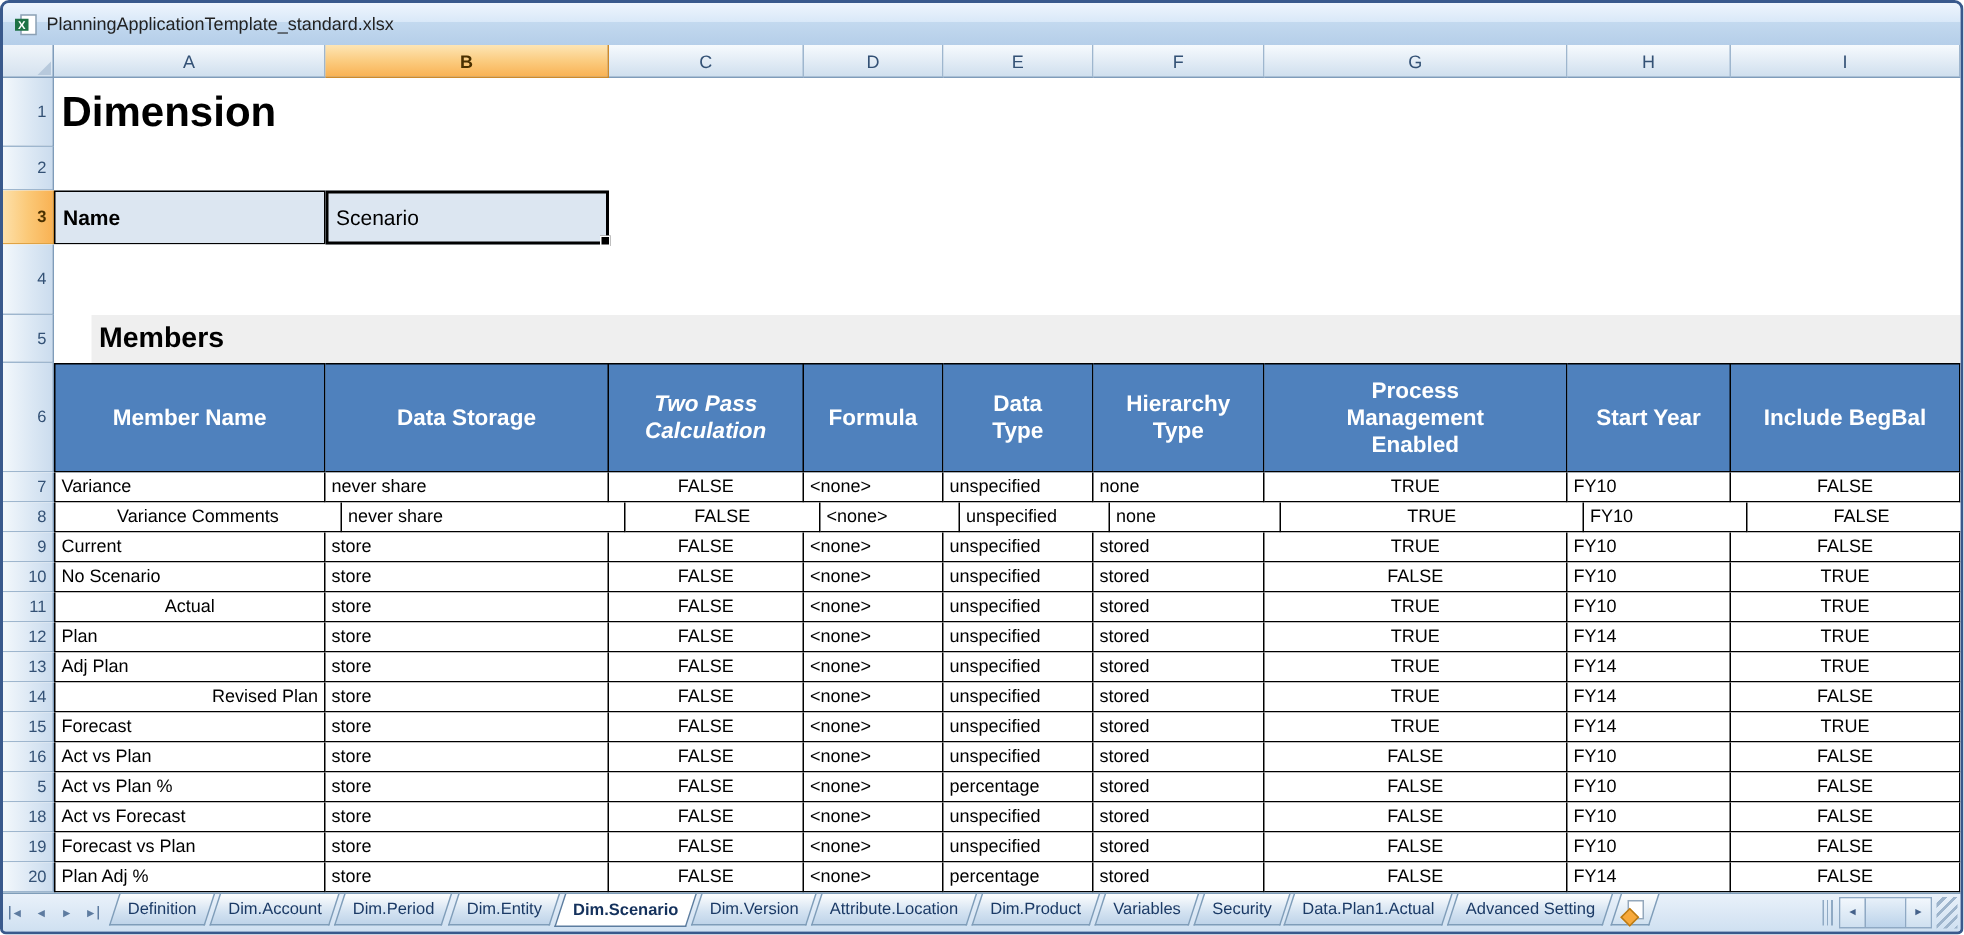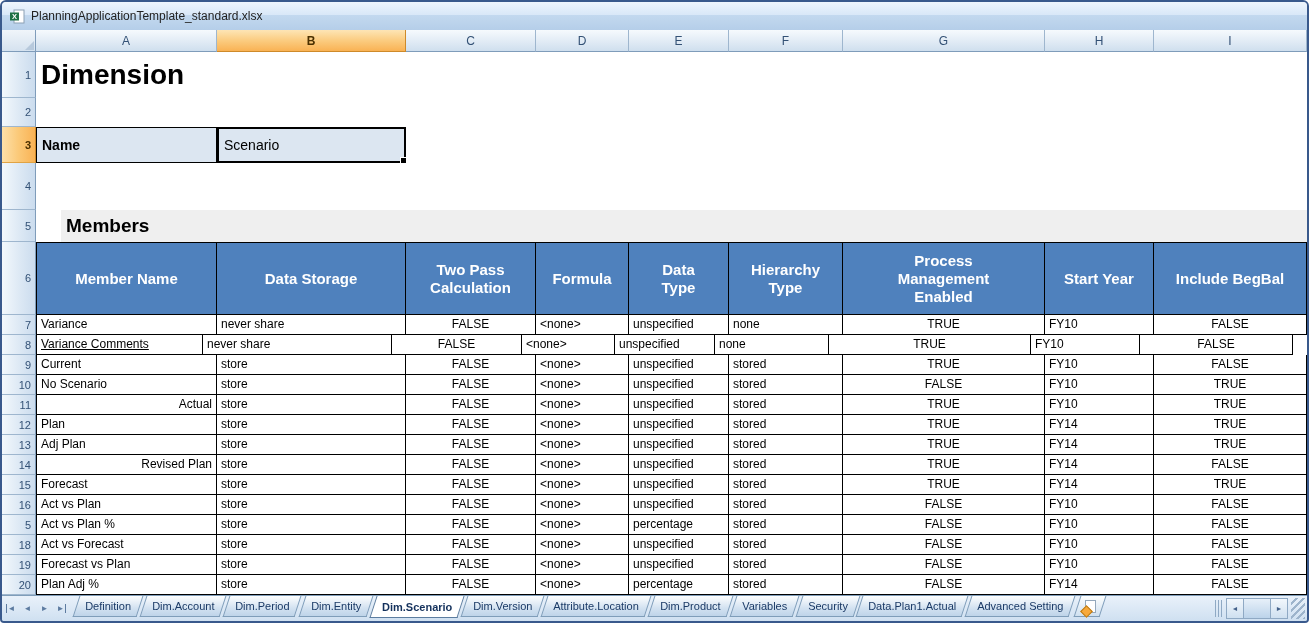--- a/index.html
+++ b/index.html
@@ -179,21 +179,21 @@
     <div id="table-rows" style="display:flex;flex-direction:column;">
         <div class="xrow hdr-row">
           <div class="row-h">6</div>
           <div class="tcell th first" style="width: 181px;">
             <span>Member Name</span>
           </div>
           <div class="tcell th" style="width: 189px;">
             <span>Data Storage</span>
           </div>
           <div class="tcell th" style="width: 130px;">
-            <span style="max-width: 95px;">Two Pass Calculation</span>
+            <span style="max-width: 95px; font-style: italic;">Two Pass Calculation</span>
           </div>
           <div class="tcell th" style="width: 93px;">
             <span>Formula</span>
           </div>
           <div class="tcell th" style="width: 100px;">
             <span style="max-width: 50px;">Data Type</span>
           </div>
           <div class="tcell th" style="width: 114px;">
             <span style="max-width: 80px;">Hierarchy Type</span>
           </div>
@@ -214,21 +214,21 @@
           <div class="tcell td" style="width: 130px; text-align: center;">FALSE</div>
           <div class="tcell td" style="width: 93px; text-align: left;">&lt;none&gt;</div>
           <div class="tcell td" style="width: 100px; text-align: left;">unspecified</div>
           <div class="tcell td" style="width: 114px; text-align: left;">none</div>
           <div class="tcell td" style="width: 202px; text-align: center;">TRUE</div>
           <div class="tcell td" style="width: 109px; text-align: left;">FY10</div>
           <div class="tcell td" style="width: 153px; text-align: center;">FALSE</div>
         </div>
         <div class="xrow data-row">
           <div class="row-h">8</div>
-          <div class="tcell td first" style="width: 167px; text-align: left; text-decoration: underline;">Variance Comments</div>
+          <div class="tcell td first" style="width: 192px; text-align: center;">Variance Comments</div>
           <div class="tcell td" style="width: 189px; text-align: left;">never share</div>
           <div class="tcell td" style="width: 130px; text-align: center;">FALSE</div>
           <div class="tcell td" style="width: 93px; text-align: left;">&lt;none&gt;</div>
           <div class="tcell td" style="width: 100px; text-align: left;">unspecified</div>
           <div class="tcell td" style="width: 114px; text-align: left;">none</div>
           <div class="tcell td" style="width: 202px; text-align: center;">TRUE</div>
           <div class="tcell td" style="width: 109px; text-align: left;">FY10</div>
           <div class="tcell td" style="width: 153px; text-align: center;">FALSE</div>
         </div>
         <div class="xrow data-row">
@@ -250,21 +250,21 @@
           <div class="tcell td" style="width: 130px; text-align: center;">FALSE</div>
           <div class="tcell td" style="width: 93px; text-align: left;">&lt;none&gt;</div>
           <div class="tcell td" style="width: 100px; text-align: left;">unspecified</div>
           <div class="tcell td" style="width: 114px; text-align: left;">stored</div>
           <div class="tcell td" style="width: 202px; text-align: center;">FALSE</div>
           <div class="tcell td" style="width: 109px; text-align: left;">FY10</div>
           <div class="tcell td" style="width: 153px; text-align: center;">TRUE</div>
         </div>
         <div class="xrow data-row">
           <div class="row-h">11</div>
-          <div class="tcell td first" style="width: 181px; text-align: right;">Actual</div>
+          <div class="tcell td first" style="width: 181px; text-align: center;">Actual</div>
           <div class="tcell td" style="width: 189px; text-align: left;">store</div>
           <div class="tcell td" style="width: 130px; text-align: center;">FALSE</div>
           <div class="tcell td" style="width: 93px; text-align: left;">&lt;none&gt;</div>
           <div class="tcell td" style="width: 100px; text-align: left;">unspecified</div>
           <div class="tcell td" style="width: 114px; text-align: left;">stored</div>
           <div class="tcell td" style="width: 202px; text-align: center;">TRUE</div>
           <div class="tcell td" style="width: 109px; text-align: left;">FY10</div>
           <div class="tcell td" style="width: 153px; text-align: center;">TRUE</div>
         </div>
         <div class="xrow data-row">

